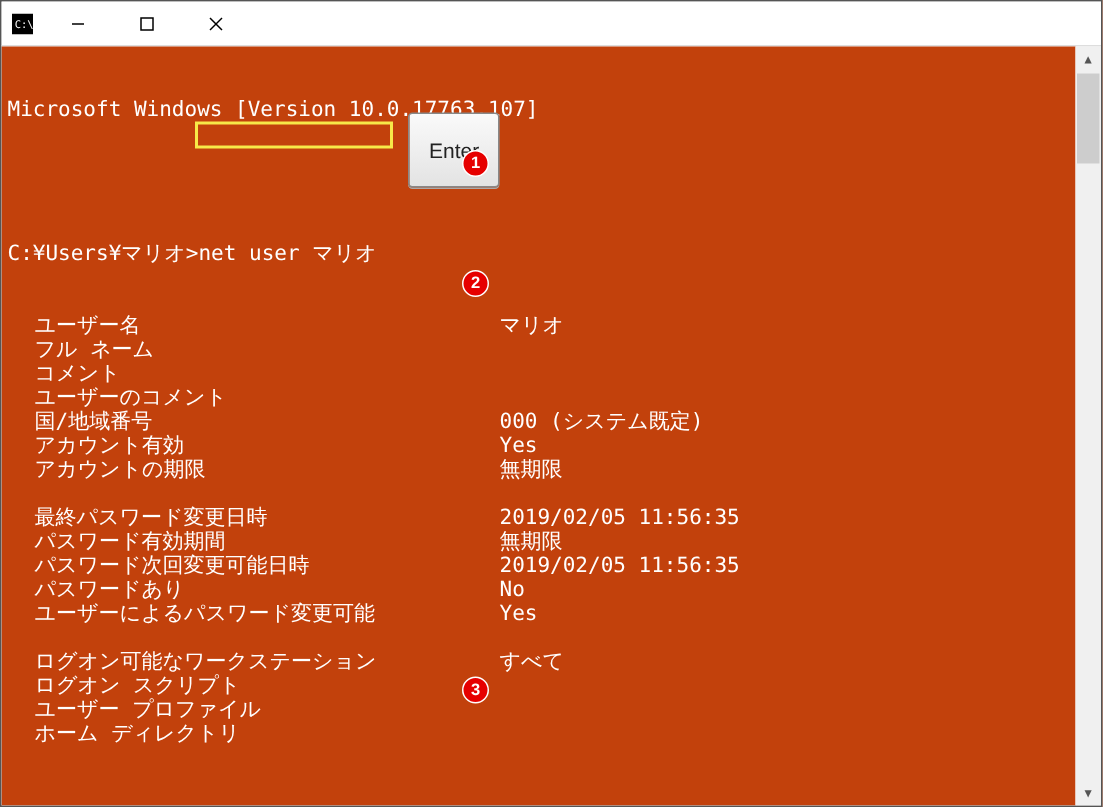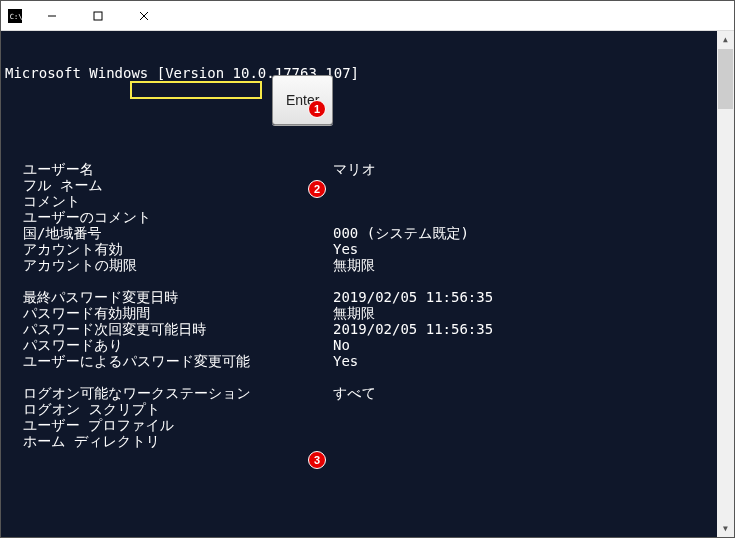--- a/index.html
+++ b/index.html
@@ -4,21 +4,21 @@
 <style>
   * { margin: 0; padding: 0; box-sizing: border-box; }
   body { font-family: 'MS Gothic', 'Consolas', monospace; background: #fff; width: 735px; height: 538px; overflow: hidden; border: 1px solid #555; }
   .titlebar { height: 30px; background: #fff; display: flex; align-items: center; border-bottom: 1px solid #ddd; }
   .titlebar-icon { width: 16px; height: 16px; margin: 0 6px; display: flex; align-items: center; justify-content: center; }
   .titlebar-icon svg { width: 14px; height: 14px; }
   .titlebar-title { font-size: 12px; font-family: 'Meiryo UI','Yu Gothic UI',sans-serif; flex: 1; }
   .win-controls { display: flex; }
   .win-btn { width: 46px; height: 30px; display: flex; align-items: center; justify-content: center; font-family: sans-serif; font-size: 10px; color: #000; }
   .console-wrap { position: relative; height: calc(100% - 30px); display: flex; }
-  .console { background: #0f172a; color: #fff; font-size: 14px; line-height: 16px; padding: 2px 4px; flex: 1; white-space: pre; font-family: 'MS Gothic','Consolas',monospace; overflow: hidden; }
+  .console { background: #c2410c; color: #fff; font-size: 14px; line-height: 16px; padding: 2px 4px; flex: 1; white-space: pre; font-family: 'MS Gothic','Consolas',monospace; overflow: hidden; }
   .scrollbar { width: 17px; background: #f0f0f0; position: relative; }
   .scroll-thumb { position: absolute; top: 18px; left: 1px; right: 1px; height: 60px; background: #cdcdcd; }
   .scroll-arrow { position: absolute; left: 0; right: 0; height: 17px; display: flex; align-items: center; justify-content: center; font-size: 8px; color: #555; }
   .scroll-arrow.up { top: 0; }
   .scroll-arrow.down { bottom: 0; }
   .highlight-box { position: absolute; border: 2px solid #f7e948; pointer-events: none; }
   .enter-key { position: absolute; background: linear-gradient(#fafafa,#e3e3e3); border: 1px solid #888; border-radius: 3px; padding: 16px 13px; font-size: 14px; font-family: sans-serif; color: #222; box-shadow: 0 1px 0 #aaa; }
   .badge { position: absolute; width: 18px; height: 18px; border-radius: 50%; background: #e60000; color: #fff; font-size: 11px; font-weight: bold; display: flex; align-items: center; justify-content: center; font-family: sans-serif; border:1px solid #fff; }
   .row { display: flex; margin-left: 18px; }
   .col-label { width: 310px; }
@@ -52,20 +52,23 @@
           <line x1="9" y1="1" x2="1" y2="9" stroke="#000" stroke-width="1"></line>
         </svg>
     </div>
   </div>
 </div>
 
 <div class="console-wrap">
   <div class="console">
     <div>Microsoft Windows [Version 10.0.17763.107]</div>
     <div>&nbsp;</div>
+    <div class="prompt-line">
+      <span>C:¥Users¥マリオ&gt;</span><span>net user マリオ</span>
+    </div>
     <div id="rows-container"><div class="row"><span class="col-label">ユーザー名</span><span class="col-value">マリオ</span></div><div class="row"><span class="col-label">フル ネーム</span><span class="col-value"></span></div><div class="row"><span class="col-label">コメント</span><span class="col-value"></span></div><div class="row"><span class="col-label">ユーザーのコメント</span><span class="col-value"></span></div><div class="row"><span class="col-label">国/地域番号</span><span class="col-value">000 (システム既定)</span></div><div class="row"><span class="col-label">アカウント有効</span><span class="col-value">Yes</span></div><div class="row"><span class="col-label">アカウントの期限</span><span class="col-value">無期限</span></div><div class="row">&nbsp;</div><div class="row"><span class="col-label">最終パスワード変更日時</span><span class="col-value">2019/02/05 11:56:35</span></div><div class="row"><span class="col-label">パスワード有効期間</span><span class="col-value">無期限</span></div><div class="row"><span class="col-label">パスワード次回変更可能日時</span><span class="col-value">2019/02/05 11:56:35</span></div><div class="row"><span class="col-label">パスワードあり</span><span class="col-value">No</span></div><div class="row"><span class="col-label">ユーザーによるパスワード変更可能</span><span class="col-value">Yes</span></div><div class="row">&nbsp;</div><div class="row"><span class="col-label">ログオン可能なワークステーション</span><span class="col-value">すべて</span></div><div class="row"><span class="col-label">ログオン スクリプト</span><span class="col-value"></span></div><div class="row"><span class="col-label">ユーザー プロファイル</span><span class="col-value"></span></div><div class="row"><span class="col-label">ホーム ディレクトリ</span><span class="col-value"></span></div></div>
   </div>
 
   <div class="scrollbar">
     <div class="scroll-arrow up">▲</div>
     <div class="scroll-thumb"></div>
     <div class="scroll-arrow down">▼</div>
   </div>
 
   <div class="highlight-box" style="left:129px; top:50px; width:132px; height:18px;"></div>

